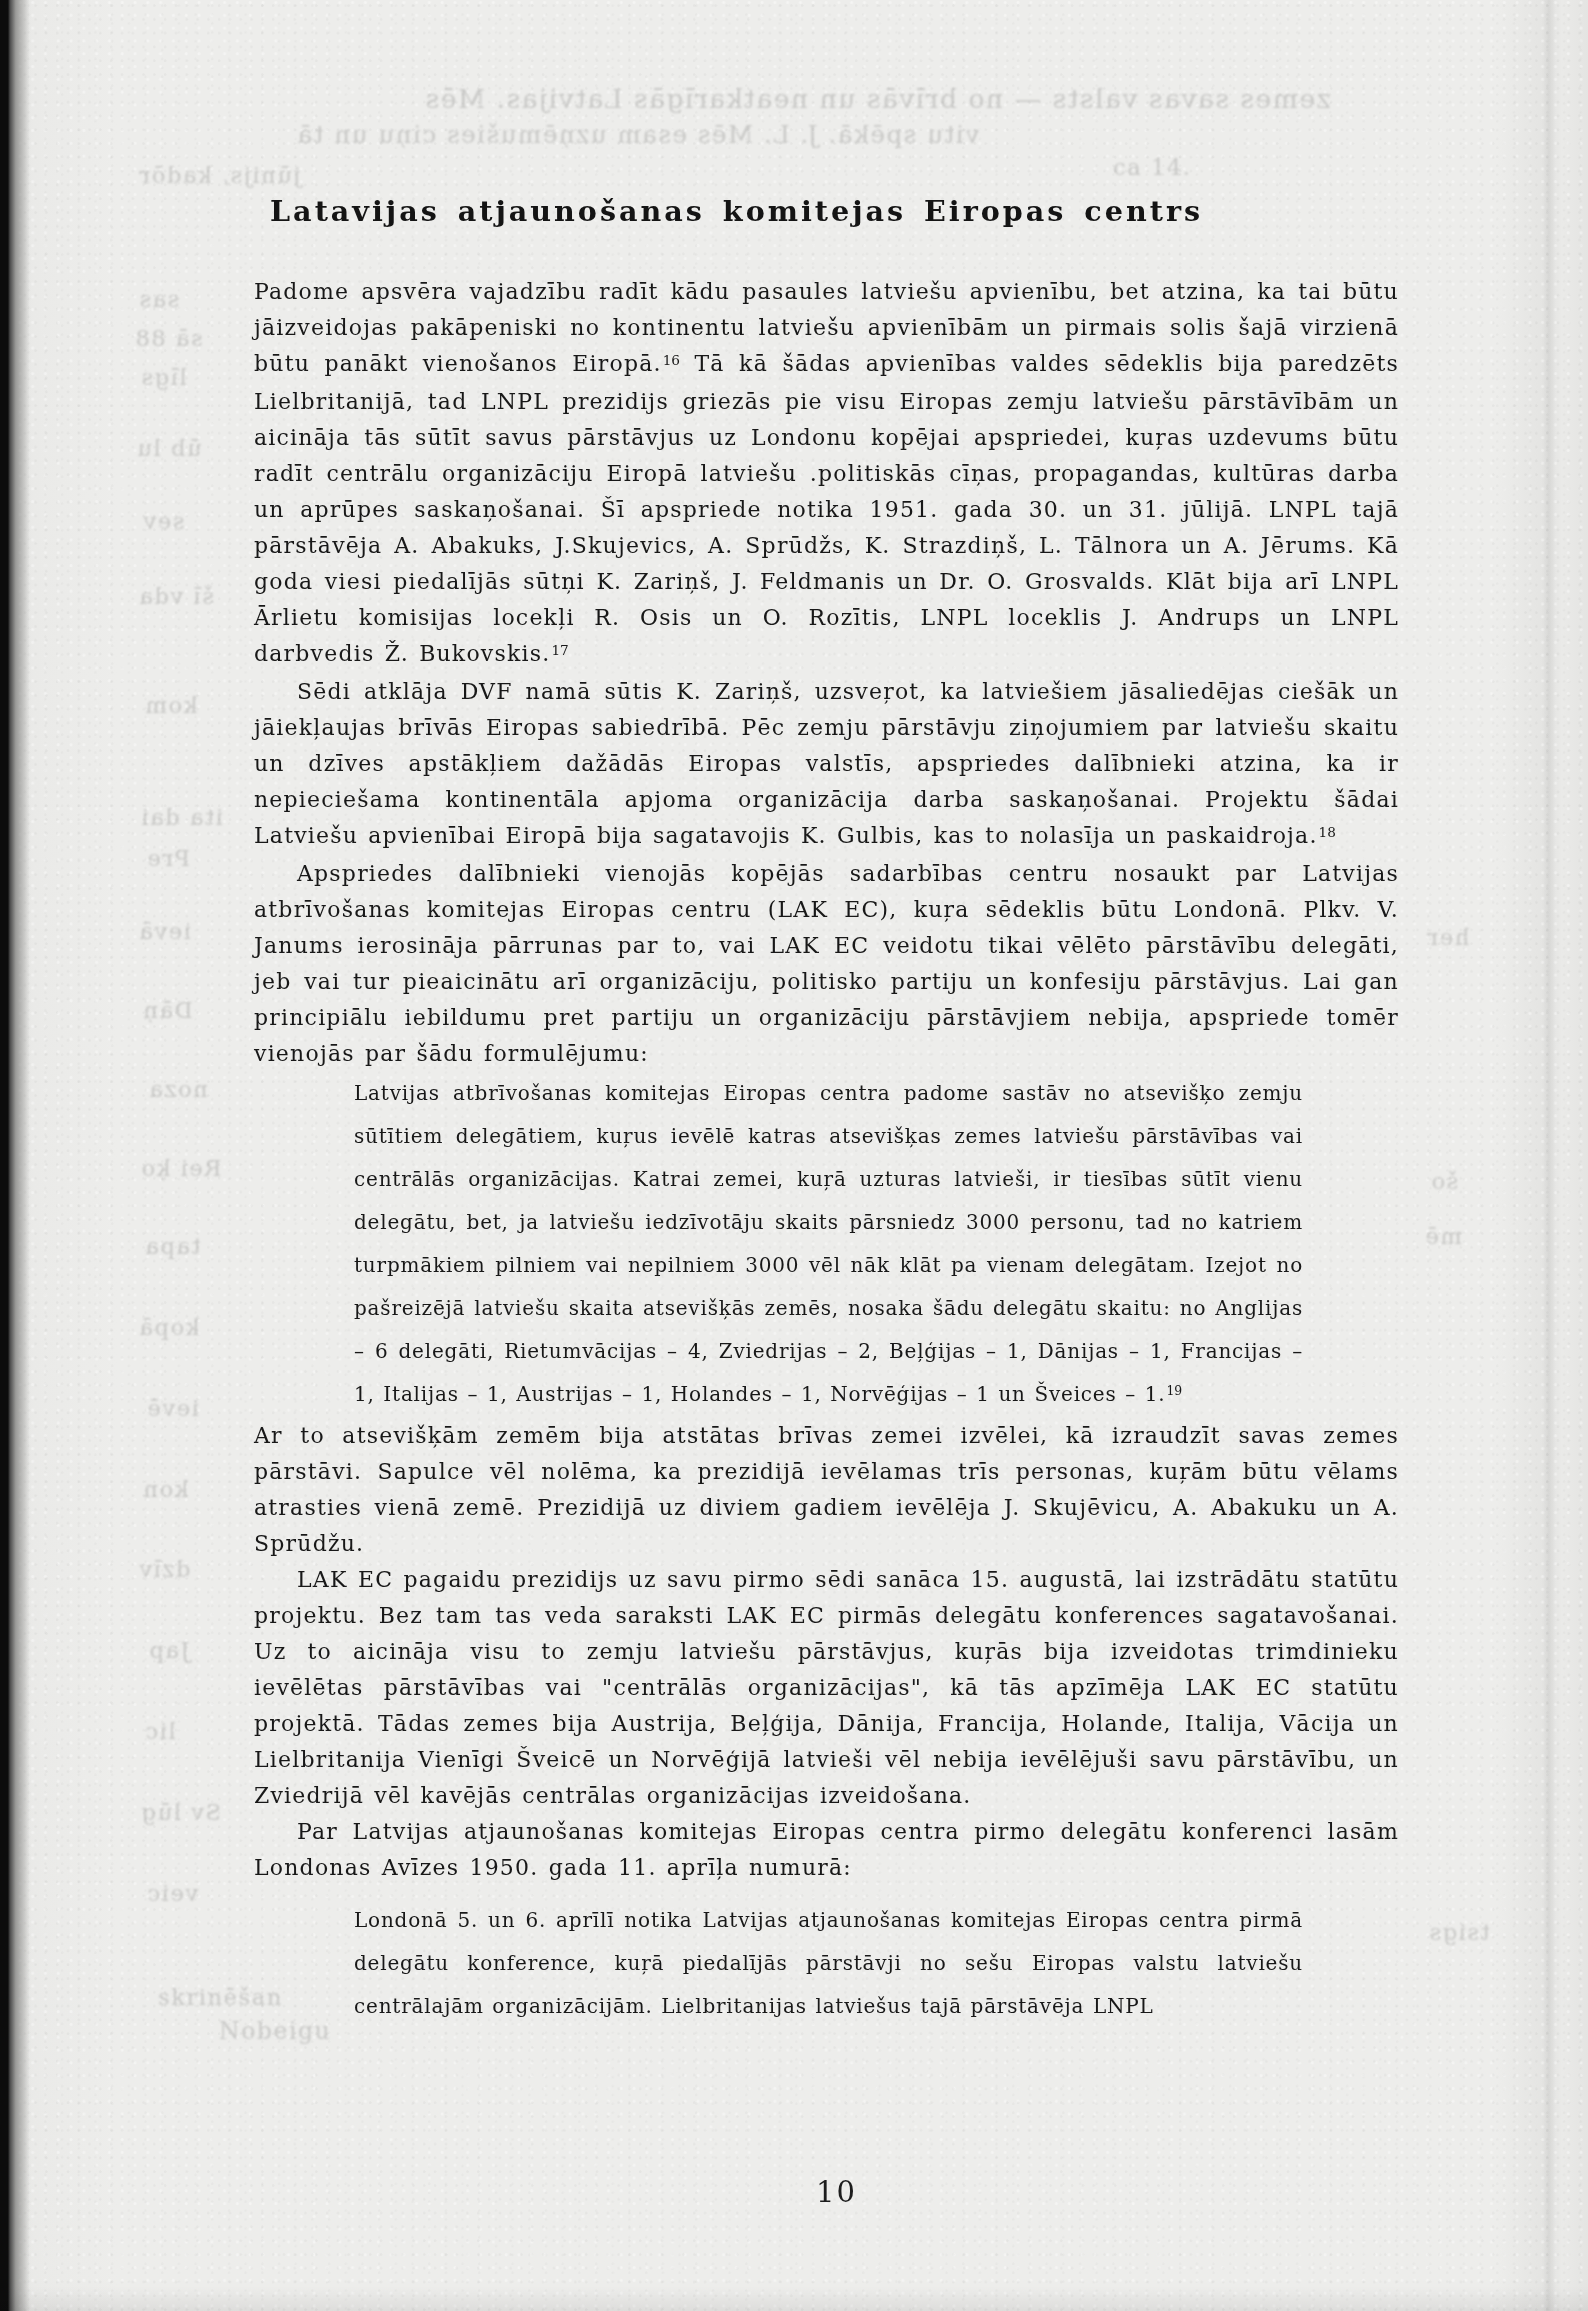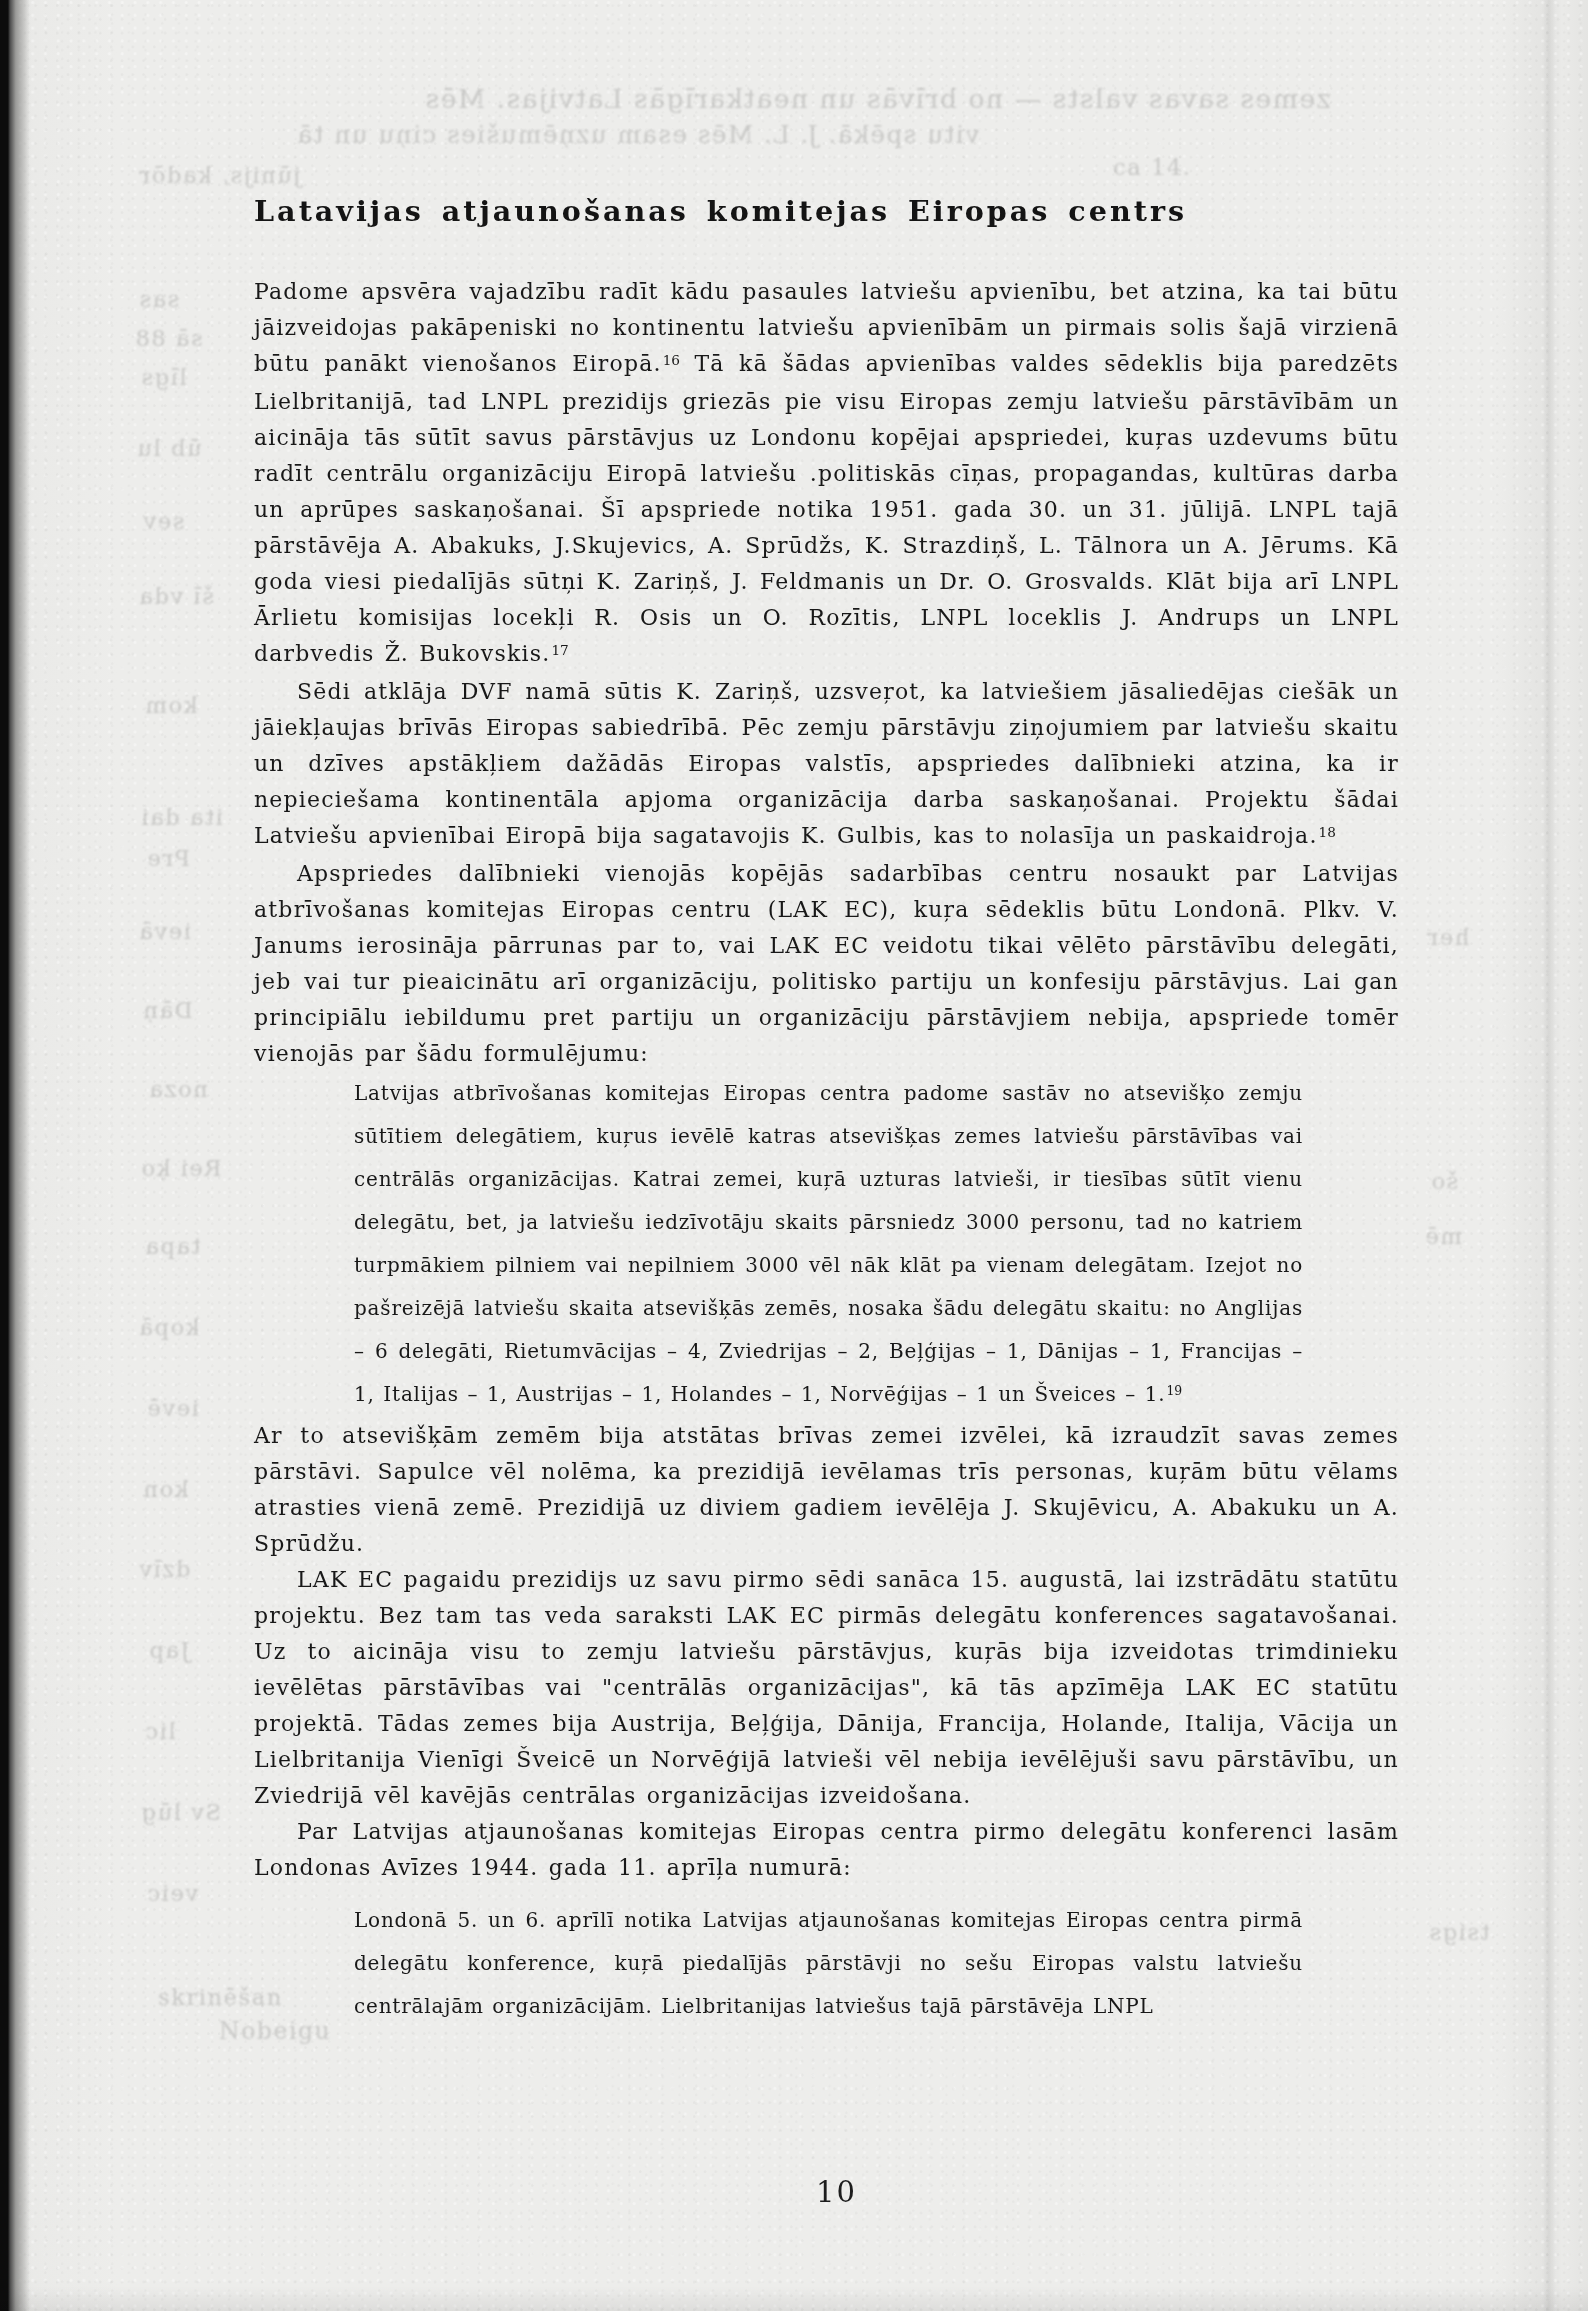--- a/index.html
+++ b/index.html
@@ -38,21 +38,21 @@
   .crease{
     position:absolute;top:0;bottom:0;left:1542px;width:13.8px;
     background:linear-gradient(90deg,rgba(0,0,0,0),rgba(0,0,0,.05) 50%,rgba(0,0,0,0));
   }
   .textblock{
     position:absolute;left:254px;top:194px;width:1145px;
   }
   h1.heading{
     font-size:28.6px;line-height:35px;font-weight:bold;
     letter-spacing:3px;word-spacing:4.9px;
-    margin:0 0 45px 0;color:#141414;
+    margin:0 0 45px 16px;color:#141414;
   }
   p.para{
     margin:0;
     font-size:22px;line-height:36px;
     letter-spacing:1.2px;word-spacing:2px;
     text-align:justify;
   }
   p.para.indent{text-indent:43px;}
   p.quote{
     margin:0 96px 0 100px;
@@ -89,21 +89,21 @@
 
   <div class="textblock">
     <h1 class="heading">Latavijas atjaunošanas komitejas Eiropas centrs</h1>
 
   <p class="para"><span>Padome apsvēra vajadzību radīt kādu pasaules latviešu apvienību, bet atzina, ka tai būtu jāizveidojas pakāpeniski no kontinentu latviešu apvienībām un pirmais solis šajā virzienā būtu panākt vienošanos Eiropā.</span><span class="sup">16</span><span> Tā kā šādas apvienības valdes sēdeklis bija paredzēts Lielbritanijā, tad LNPL prezidijs griezās pie visu Eiropas zemju latviešu pārstāvībām un aicināja tās sūtīt savus pārstāvjus uz Londonu kopējai apspriedei, kuŗas uzdevums būtu radīt centrālu organizāciju Eiropā latviešu .politiskās cīņas, propagandas, kultūras darba un aprūpes saskaņošanai. Šī apspriede notika 1951. gada 30. un 31. jūlijā. LNPL tajā pārstāvēja A. Abakuks, J.Skujevics, A. Sprūdžs, K. Strazdiņš, L. Tālnora un A. Jērums. Kā goda viesi piedalījās sūtņi K. Zariņš, J. Feldmanis un Dr. O. Grosvalds. Klāt bija arī LNPL Ārlietu komisijas locekļi R. Osis un O. Rozītis, LNPL loceklis J. Andrups un LNPL darbvedis Ž. Bukovskis.</span><span class="sup">17</span></p>
       <p class="para indent"><span>Sēdi atklāja DVF namā sūtis K. Zariņš, uzsveŗot, ka latviešiem jāsaliedējas ciešāk un jāiekļaujas brīvās Eiropas sabiedrībā. Pēc zemju pārstāvju ziņojumiem par latviešu skaitu un dzīves apstākļiem dažādās Eiropas valstīs, apspriedes dalībnieki atzina, ka ir nepieciešama kontinentāla apjoma organizācija darba saskaņošanai. Projektu šādai Latviešu apvienībai Eiropā bija sagatavojis K. Gulbis, kas to nolasīja un paskaidroja.</span><span class="sup">18</span></p>
       <p class="para indent"><span>Apspriedes dalībnieki vienojās kopējās sadarbības centru nosaukt par Latvijas atbrīvošanas komitejas Eiropas centru (LAK EC), kuŗa sēdeklis būtu Londonā. Plkv. V. Janums ierosināja pārrunas par to, vai LAK EC veidotu tikai vēlēto pārstāvību delegāti, jeb vai tur pieaicinātu arī organizāciju, politisko partiju un konfesiju pārstāvjus. Lai gan principiālu iebildumu pret partiju un organizāciju pārstāvjiem nebija, apspriede tomēr vienojās par šādu formulējumu:</span></p>
       <p class="quote"><span>Latvijas atbrīvošanas komitejas Eiropas centra padome sastāv no atsevišķo zemju sūtītiem delegātiem, kuŗus ievēlē katras atsevišķas zemes latviešu pārstāvības vai centrālās organizācijas. Katrai zemei, kuŗā uzturas latvieši, ir tiesības sūtīt vienu delegātu, bet, ja latviešu iedzīvotāju skaits pārsniedz 3000 personu, tad no katriem turpmākiem pilniem vai nepilniem 3000 vēl nāk klāt pa vienam delegātam. Izejot no pašreizējā latviešu skaita atsevišķās zemēs, nosaka šādu delegātu skaitu: no Anglijas – 6 delegāti, Rietumvācijas – 4, Zviedrijas – 2, Beļģijas – 1, Dānijas – 1, Francijas – 1, Italijas – 1, Austrijas – 1, Holandes – 1, Norvēģijas – 1 un Šveices – 1.</span><span class="sup">19</span></p>
       <p class="para"><span>Ar to atsevišķām zemēm bija atstātas brīvas zemei izvēlei, kā izraudzīt savas zemes pārstāvi. Sapulce vēl nolēma, ka prezidijā ievēlamas trīs personas, kuŗām būtu vēlams atrasties vienā zemē. Prezidijā uz diviem gadiem ievēlēja J. Skujēvicu, A. Abakuku un A. Sprūdžu.</span></p>
       <p class="para indent"><span>LAK EC pagaidu prezidijs uz savu pirmo sēdi sanāca 15. augustā, lai izstrādātu statūtu projektu. Bez tam tas veda saraksti LAK EC pirmās delegātu konferences sagatavošanai. Uz to aicināja visu to zemju latviešu pārstāvjus, kuŗās bija izveidotas trimdinieku ievēlētas pārstāvības vai "centrālās organizācijas", kā tās apzīmēja LAK EC statūtu projektā. Tādas zemes bija Austrija, Beļģija, Dānija, Francija, Holande, Italija, Vācija un Lielbritanija Vienīgi Šveicē un Norvēģijā latvieši vēl nebija ievēlējuši savu pārstāvību, un Zviedrijā vēl kavējās centrālas organizācijas izveidošana.</span></p>
-      <p class="para indent"><span>Par Latvijas atjaunošanas komitejas Eiropas centra pirmo delegātu konferenci lasām Londonas Avīzes 1944. gada 11. aprīļa numurā:</span></p>
+      <p class="para indent"><span>Par Latvijas atjaunošanas komitejas Eiropas centra pirmo delegātu konferenci lasām Londonas Avīzes 1950. gada 11. aprīļa numurā:</span></p>
       <p class="quote gap"><span>Londonā 5. un 6. aprīlī notika Latvijas atjaunošanas komitejas Eiropas centra pirmā delegātu konference, kuŗā piedalījās pārstāvji no sešu Eiropas valstu latviešu centrālajām organizācijām. Lielbritanijas latviešus tajā pārstāvēja LNPL</span></p>
     </div>
 
   <div class="pagenum">10</div>
 <div class="ghost mir" style="left: 424px; top: 83px; font-size: 26.6px;">zemes savas valsts — no brīvās un neatkarīgās Latvijas. Mēs</div>
     <div class="ghost mir" style="left: 296px; top: 120px; font-size: 24.6px;">vitu spēkā. J. L. Mēs esam uzņēmušies ciņu un tā</div>
     <div class="ghost" style="left: 1113px; top: 154px; font-size: 22.7px;">ca 14.</div>
     <div class="ghost mir" style="left: 138px; top: 162px; font-size: 22.7px;">jūnijs, kadōr</div>
     <div class="ghost mir" style="left: 138px; top: 286px; font-size: 22.7px;">sas</div>
     <div class="ghost mir" style="left: 134px; top: 325px; font-size: 22.7px;">sā 88</div>

